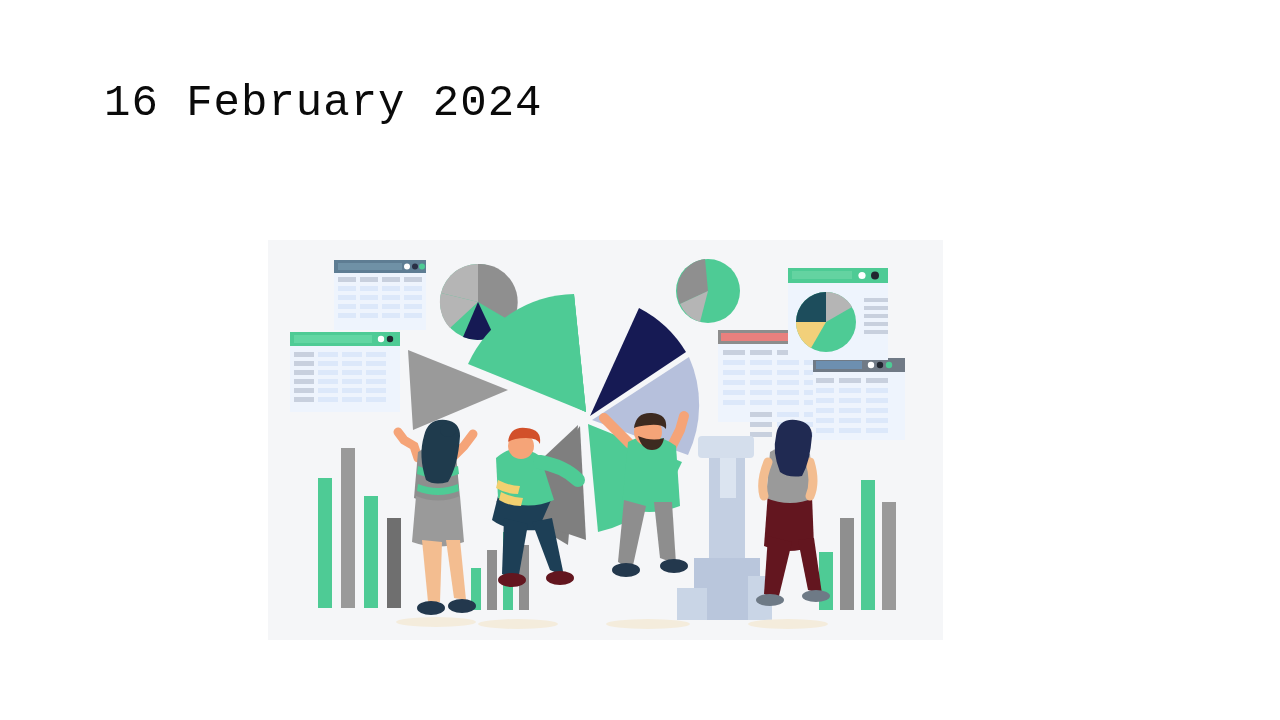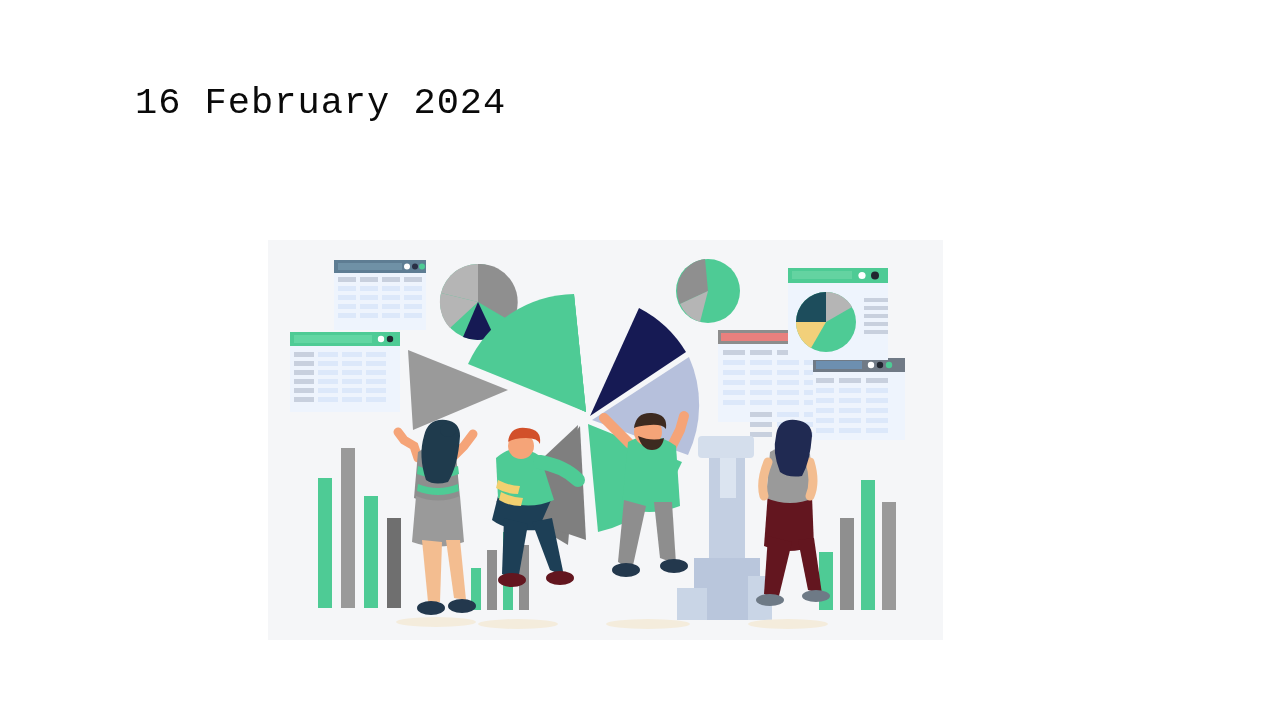--- a/index.html
+++ b/index.html
@@ -18,27 +18,26 @@
   .slide {
     position: absolute;
     inset: 0;
     background: #ffffff;
   }
   .slide-title {
     position: absolute;
     left: 104px;
     top: 72px;
     font-family: "Liberation Mono", "DejaVu Sans Mono", monospace;
-    font-size: 37px;
+    font-size: 44px;
     line-height: 62px;
     letter-spacing: 1px;
     color: #0a0a0a;
     font-weight: 400;
     white-space: pre;
-    margin-left: 31px;
   }
   .illustration {
     position: absolute;
     left: 268px;
     top: 240px;
     width: 675px;
     height: 400px;
     background: #f5f6f8;
     overflow: hidden;
   }

